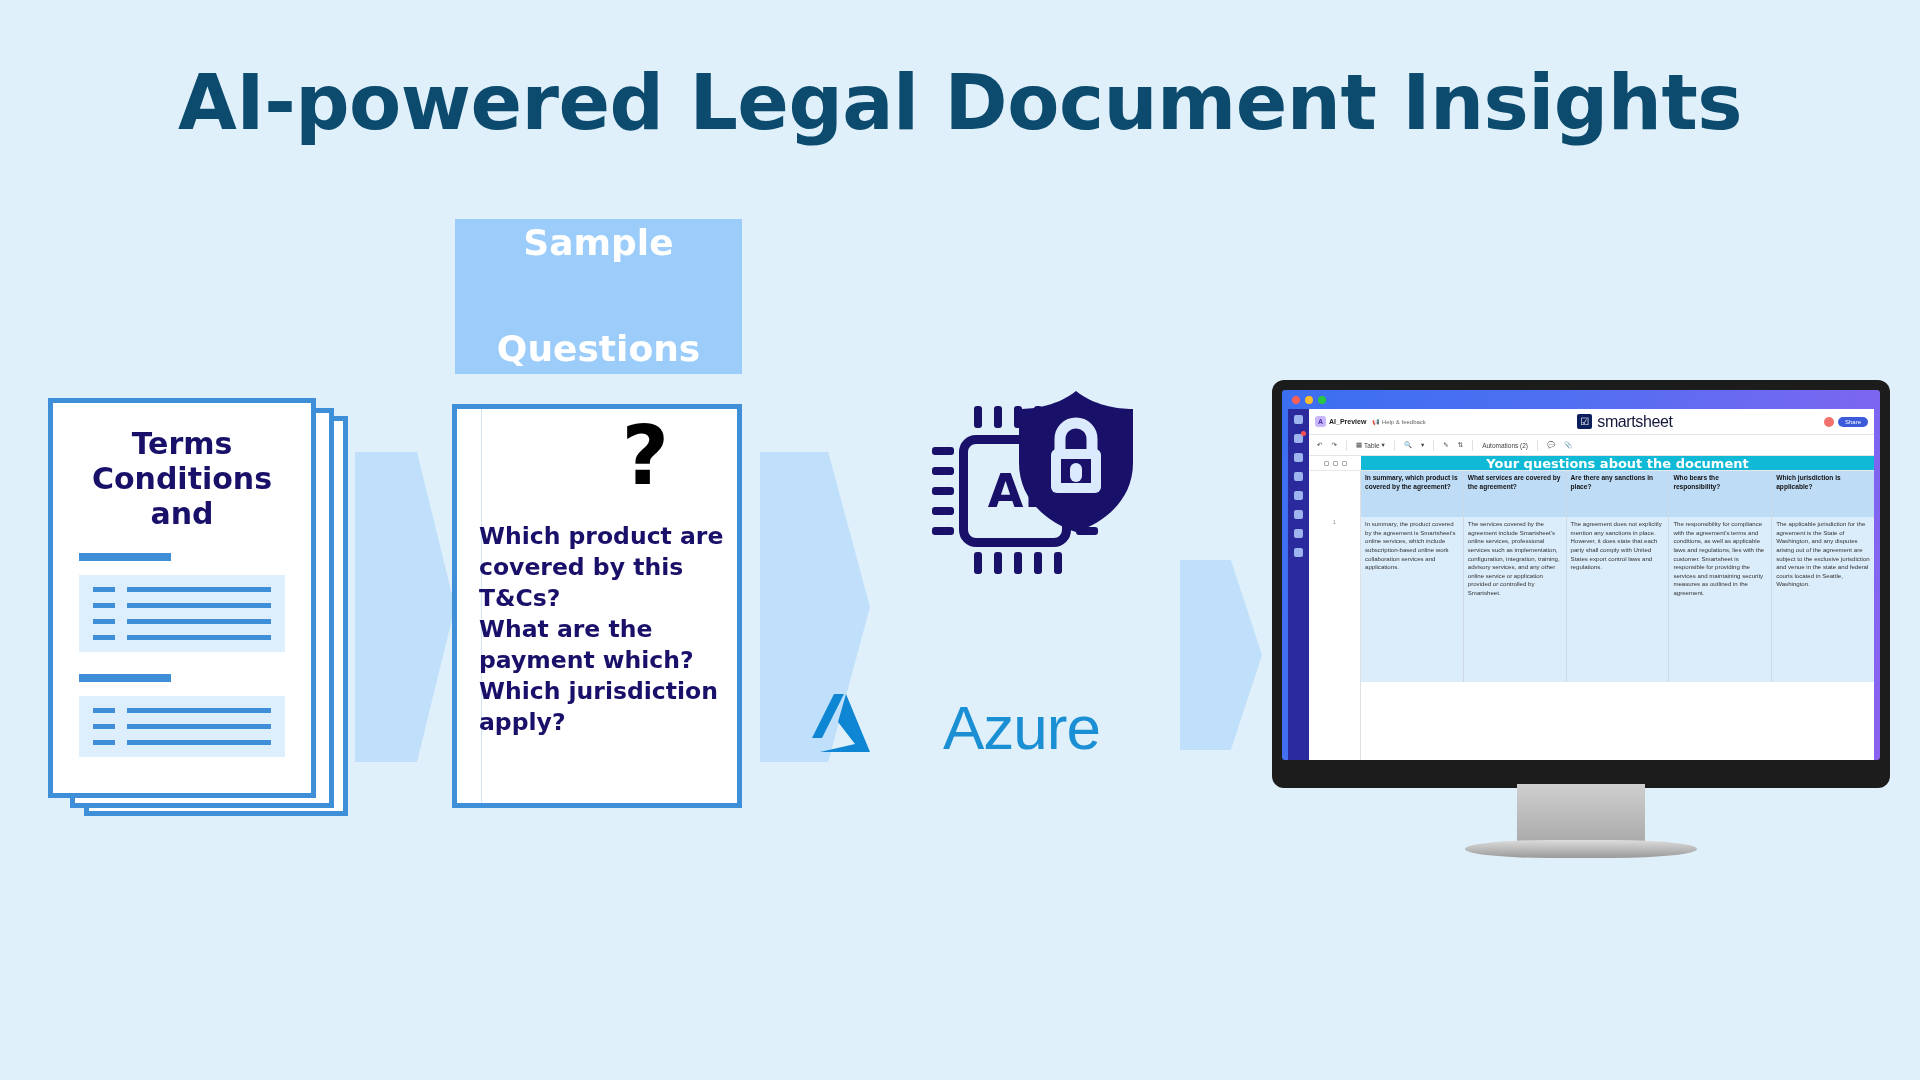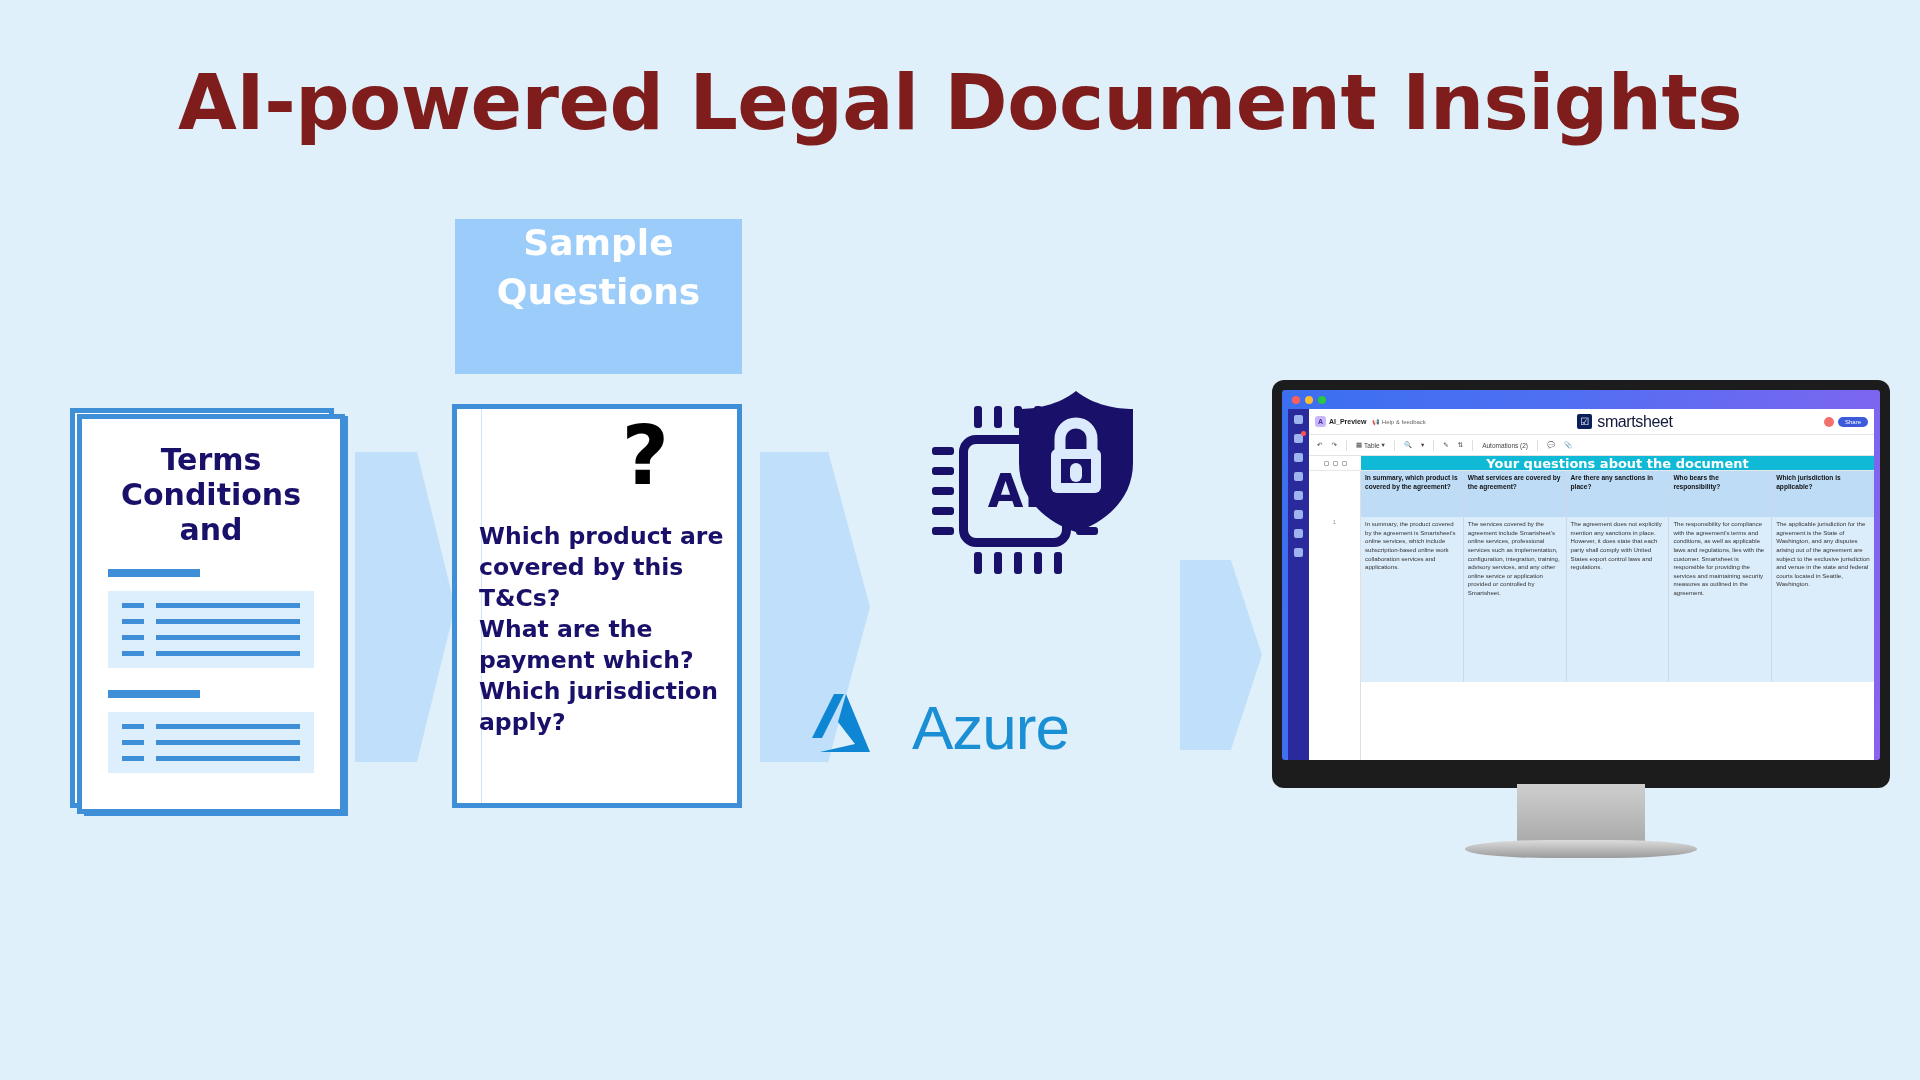--- a/index.html
+++ b/index.html
@@ -9,56 +9,56 @@
     font-family: "Liberation Sans", sans-serif;
     overflow: hidden;
   }
   #stage { position: relative; width: 1920px; height: 1080px; background: #dff0fa; }
 
   
   .page-title {
     position: absolute; left: 0; top: 58px; width: 1920px;
     text-align: center;
     font-size: 76px; font-weight: 700; letter-spacing: -0.5px;
-    color: #7f1d1d;
+    color: #0c4a6e;
     font-family: "DejaVu Sans", sans-serif;
   }
   .arrow-shape {
     position: absolute;
     background: #bfdffa;
     clip-path: polygon(0% 0%, 62% 0%, 100% 50%, 62% 100%, 0% 100%);
   }
 
   
   .doc-stack { position: absolute; left: 48px; top: 398px; width: 300px; height: 418px; }
   .doc-sheet {
     position: absolute; background: #ffffff;
     border: 5px solid #3f8fd8;
   }
   .doc-sheet.s3 { left: 36px; top: 18px; width: 264px; height: 400px; }
   .doc-sheet.s2 { left: 22px; top: 10px; width: 264px; height: 400px; }
-  .doc-sheet.s1 { left: 0px;  top: 16px;  width: 268px; height: 400px; z-index: 3; margin-left: 29px; }
+  .doc-sheet.s1 { left: 0px;  top: 0px;  width: 268px; height: 400px; z-index: 3; }
 
   .doc-title {
     margin-top: 24px; text-align: center;
     color: #191069; font-weight: 700; font-size: 30px; line-height: 1.16;
     font-family: "DejaVu Sans", sans-serif;
   }
   .doc-rule { height: 8px; background: #3f8fd8; margin: 22px 0 0 26px; width: 92px; }
   .doc-block { background: #ddeffc; margin: 14px 26px 0 26px; padding: 12px 14px; }
   .doc-line-row { display: flex; align-items: center; gap: 12px; margin-bottom: 11px; }
   .doc-line-row:last-child { margin-bottom: 0; }
   .dash-short { width: 22px; height: 5px; background: #3f8fd8; }
   .dash-long  { flex: 1; height: 5px; background: #3f8fd8; }
 
   
   .sq-header {
     position: absolute; left: 455px; top: 219px; width: 287px; height: 155px;
     background: #9ccdfa;
-    display: flex; flex-direction: column; align-items: center; justify-content: flex-start;
+    display: flex; flex-direction: column; align-items: center; justify-content: space-between;
     color: #ffffff; font-weight: 700; font-size: 36px; line-height: 1.35;
     font-family: "DejaVu Sans", sans-serif;
     text-align: center;
   }
 
   
   .q-card {
     position: absolute; left: 452px; top: 404px; width: 290px; height: 404px;
     background: #ffffff; border: 5px solid #3f8fd8;
     overflow: hidden;
@@ -88,21 +88,21 @@
   }
   .pin { position: absolute; background: #191069; border-radius: 3px; }
   .pin.v { width: 8px; height: 22px; }
   .pin.h { width: 22px; height: 8px; }
 
   
   .shield { position: absolute; left: 1015px; top: 389px; width: 122px; height: 145px; }
 
   
   .azure { position: absolute; left: 812px; top: 690px; width: 310px; height: 74px; display: flex; align-items: center; gap: 16px; }
-  .azure-word { color: #1b8fd4; font-size: 62px; font-weight: 400; font-family: "Liberation Sans", sans-serif; letter-spacing: -1px; }
+  .azure-word { color: #1b8fd4; font-size: 62px; font-weight: 400; font-family: "Liberation Sans", sans-serif; letter-spacing: -1px; margin-left: 31px; }
 
   
   .monitor { position: absolute; left: 1272px; top: 380px; width: 618px; height: 440px; }
   .bezel {
     position: absolute; left: 0; top: 0; width: 618px; height: 408px;
     background: #1c1c1c; border-radius: 12px; padding: 10px 10px 28px 10px;
   }
   .screen {
     position: relative; width: 100%; height: 370px; overflow: hidden; border-radius: 3px;
     background: linear-gradient(105deg, #3b6ff0 0%, #4f6ff2 40%, #8a63f0 100%);

